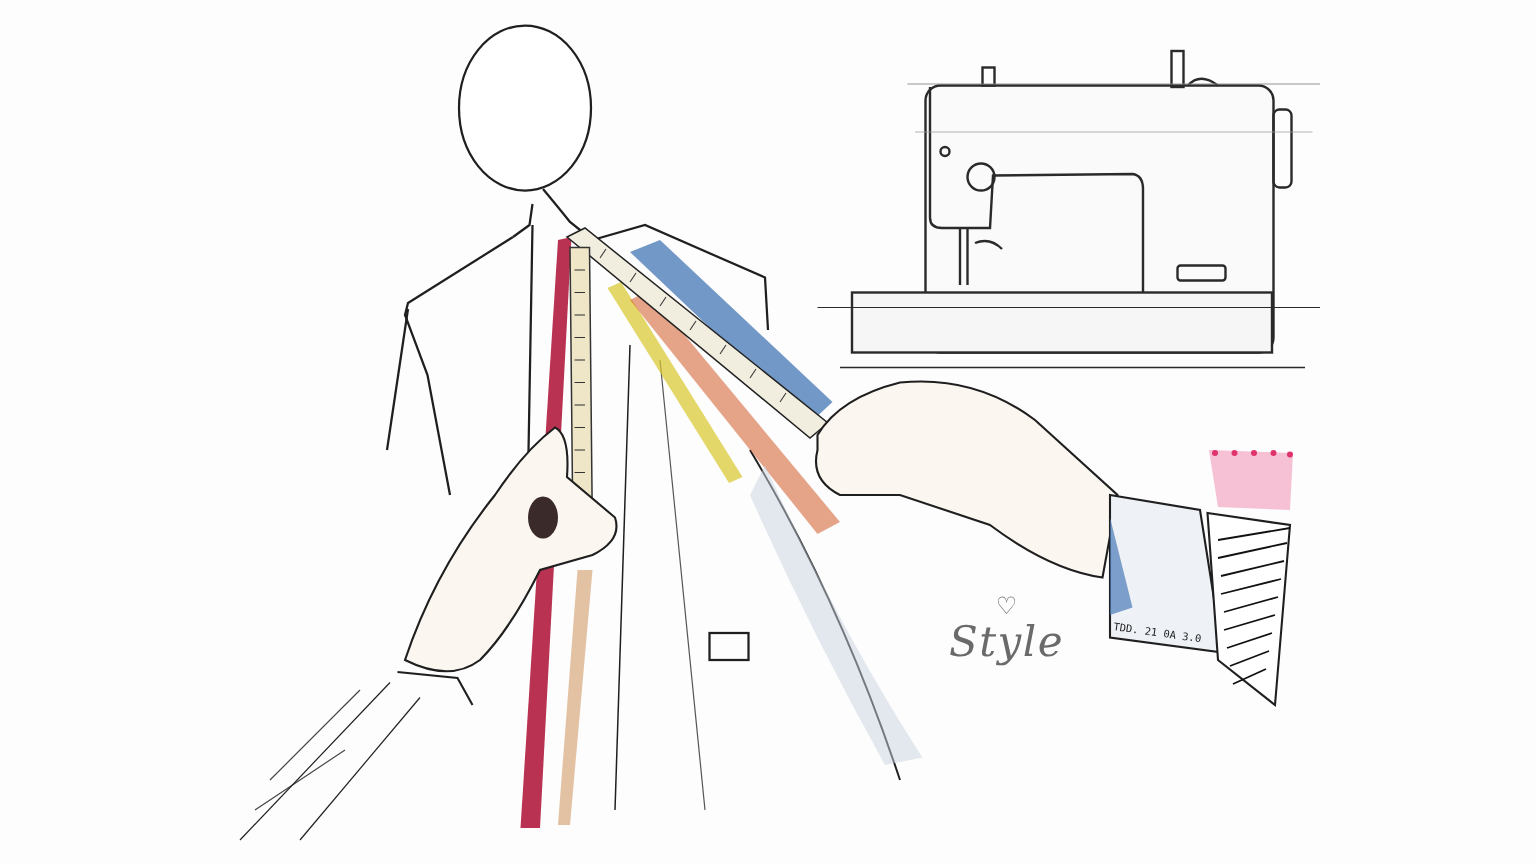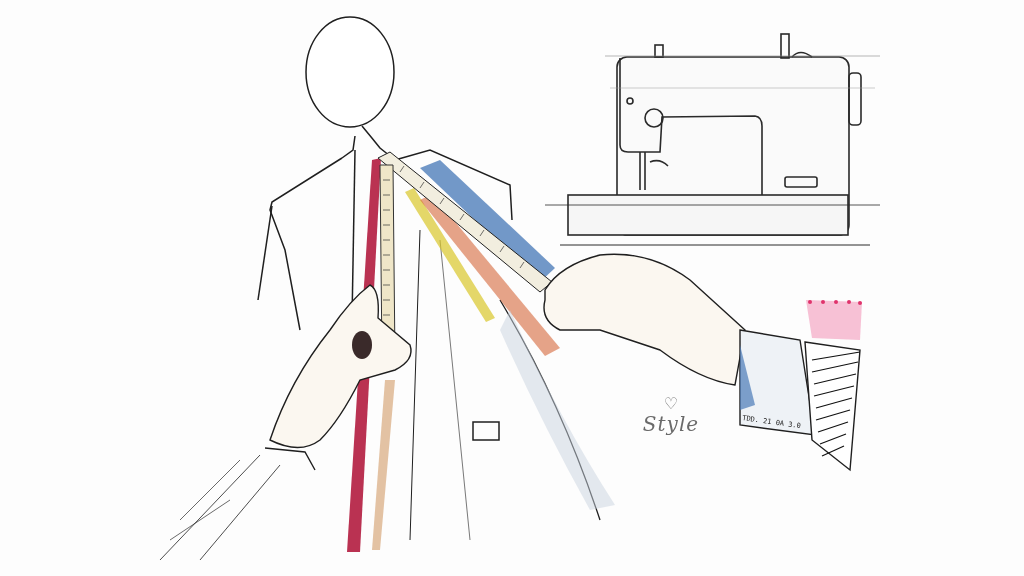--- a/index.html
+++ b/index.html
@@ -2,21 +2,21 @@
 <html><head>
 <meta charset="utf-8">
 <style>
   html, body { margin:0; padding:0; background:#fefefe; }
   #stage { position:relative; width:1024px; height:576px; overflow:hidden; background:#fdfdfd; }
   svg.art { position:absolute; left:0; top:0; width:1024px; height:576px; }
   .logo { position:absolute; left:606px; top:396px; width:130px; text-align:center;
           font-family:"DejaVu Serif", serif; font-style:italic; color:#6a6a6a; line-height:1; }
   .logo .heart { font-size:16px; color:#777; display:block; margin-bottom:2px; }
   .logo .l1 { font-size:26px; display:block; letter-spacing:1px; }
-  .logo .l2 { font-size:20px; display:block; margin-top:0; letter-spacing:1px; }
+  .logo .l2 { font-size:28px; display:block; margin-top:0; letter-spacing:1px; }
 </style>
 </head>
 <body>
 
 <div id="stage">
   <svg class="art" viewBox="0 0 1024 576">
 
     <g fill="none" stroke="#2a2a2a" stroke-width="1.6">
       <rect x="617" y="57" width="232" height="178" rx="10" fill="#fafafa"></rect>
       <path d="M620 58 L620 145 Q620 152 628 152 L660 152 L662 117 L755 116 Q762 117 762 126 L762 200"></path>

